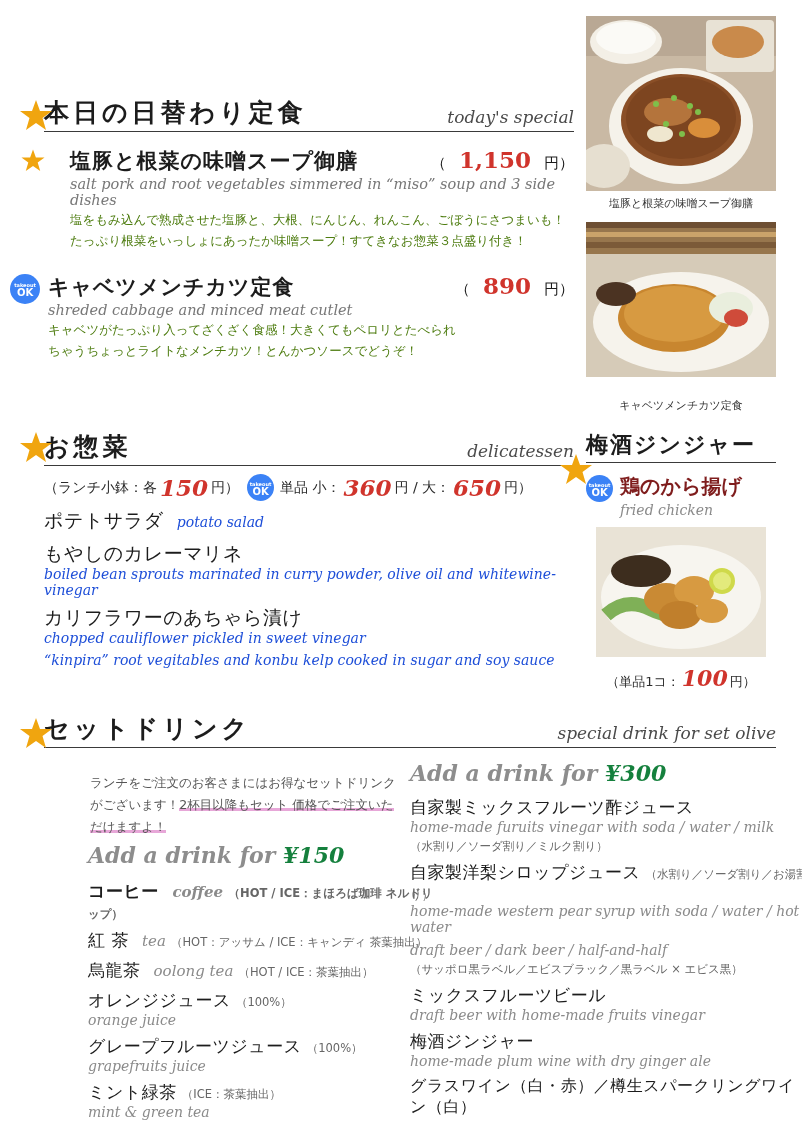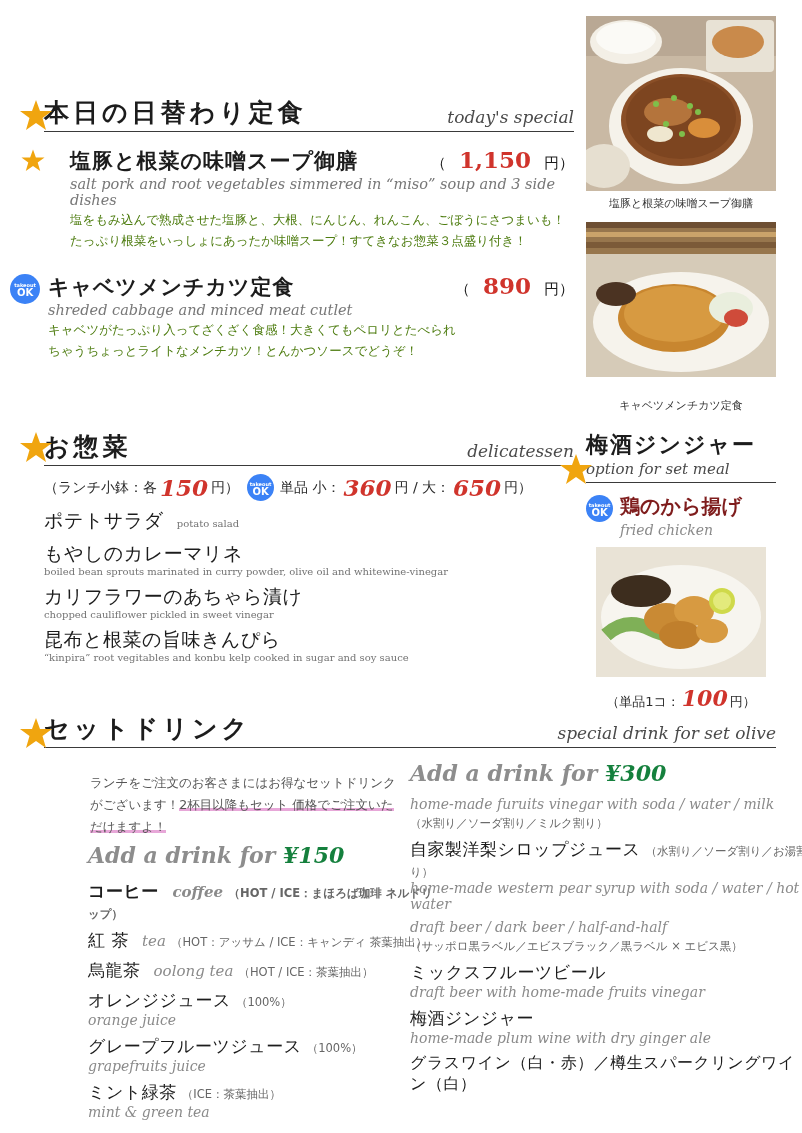--- a/index.html
+++ b/index.html
@@ -73,21 +73,21 @@
   
   #deli{position:absolute;left:44px;top:430px;width:530px;}
   .deli-price-row{display:flex;align-items:center;margin-top:8px;font-size:14px;}
   .deli-price-row .seg{display:flex;align-items:center;white-space:nowrap;}
   .deli-price-row .num{
     color:#d0342c;font-size:23px;font-weight:bold;
     font-family:"DejaVu Serif","Liberation Serif",serif;font-style:italic;margin:0 3px;
   }
   .deli-item{margin-top:7px;}
   .deli-jp{font-size:19px;letter-spacing:0.5px;color:#1c1c1c;display:inline;}
-  .deli-en{font-size:10px;color:#737373;
+  .deli-en{font-size:14px;font-style:italic;color:#1d4ed8;
     font-family:"DejaVu Serif","Liberation Serif",serif;}
   .deli-en.block{display:block;margin-top:-1px;}
 
   
   #option{position:absolute;left:586px;top:430px;width:190px;}
   #option .sec-head{border-bottom:1.5px solid #3a3a3a;display:block;}
   #option .sec-title{font-size:22px;letter-spacing:2px;}
   #option .sec-sub{display:block;margin:0;font-size:15px;text-align:left;}
   .opt-item{display:flex;align-items:flex-start;margin-top:10px;}
   .opt-jp{font-size:20px;font-weight:bold;color:#7f1d1d;}
@@ -254,34 +254,32 @@
     </div>
     <div class="deli-item">
       <span class="deli-jp jp">もやしのカレーマリネ</span>
       <span class="deli-en block">boiled bean sprouts marinated in curry powder, olive oil and whitewine-vinegar</span>
     </div>
     <div class="deli-item">
       <span class="deli-jp jp">カリフラワーのあちゃら漬け</span>
       <span class="deli-en block">chopped cauliflower pickled in sweet vinegar</span>
     </div>
     <div class="deli-item">
-      <span class="deli-jp jp">昆布と根菜の旨味きんぴら</span>
       <span class="deli-en block">“kinpira” root vegitables and konbu kelp cooked in sugar and soy sauce</span>
     </div>
   </div>
 
   <div id="option">
     <div class="star" style="left:-28px;top:22px;">
       <svg width="36" height="36" viewBox="0 0 36 36">
           <path d="M18 2 L22 13 L34 13 L24.5 20 L28 32 L18 25 L8 32 L11.5 20 L2 13 L14 13 Z" fill="#f0a50f"></path>
         </svg>
     </div>
     <div class="sec-head">
       <div class="sec-title jp">梅酒ジンジャー</div>
-      <div class="sec-sub">option for set meal</div>
     </div>
     <div class="opt-item">
       <span class="ok-badge" style="width:27px;height:27px;margin-right:7px;margin-top:2px;">
         <span class="t">takeout</span>
         <span class="b">OK</span>
       </span>
       <span>
         <span class="opt-jp jp">鶏のから揚げ</span><br>
         <span class="opt-en">fried chicken</span>
       </span>
@@ -356,20 +354,21 @@
         <span class="dname jp">ミント緑茶</span>
         <span class="dnote">（ICE：茶葉抽出）</span>
         <span class="den-line">mint &amp; green tea</span>
       </div>
     </div>
 
     <div class="dcol" style="left:366px;top:48px;width:400px;">
       <div class="add-head"><span>Add a drink for </span><span class="yen">¥300</span></div>
 
       <div class="drow" style="margin-top:10px;">
+        <span class="dname jp">自家製ミックスフルーツ酢ジュース</span>
         <span class="den-line">home-made furuits vinegar with soda / water / milk</span>
         <span class="dnote">（水割り／ソーダ割り／ミルク割り）</span>
       </div>
       <div class="drow">
         <span class="dname jp">自家製洋梨シロップジュース</span>
         <span class="dnote">（水割り／ソーダ割り／お湯割り）</span>
         <span class="den-line">home-made western pear syrup with soda / water / hot water</span>
       </div>
       <div class="drow">
         <span class="den-line">draft beer / dark beer / half-and-half</span>

